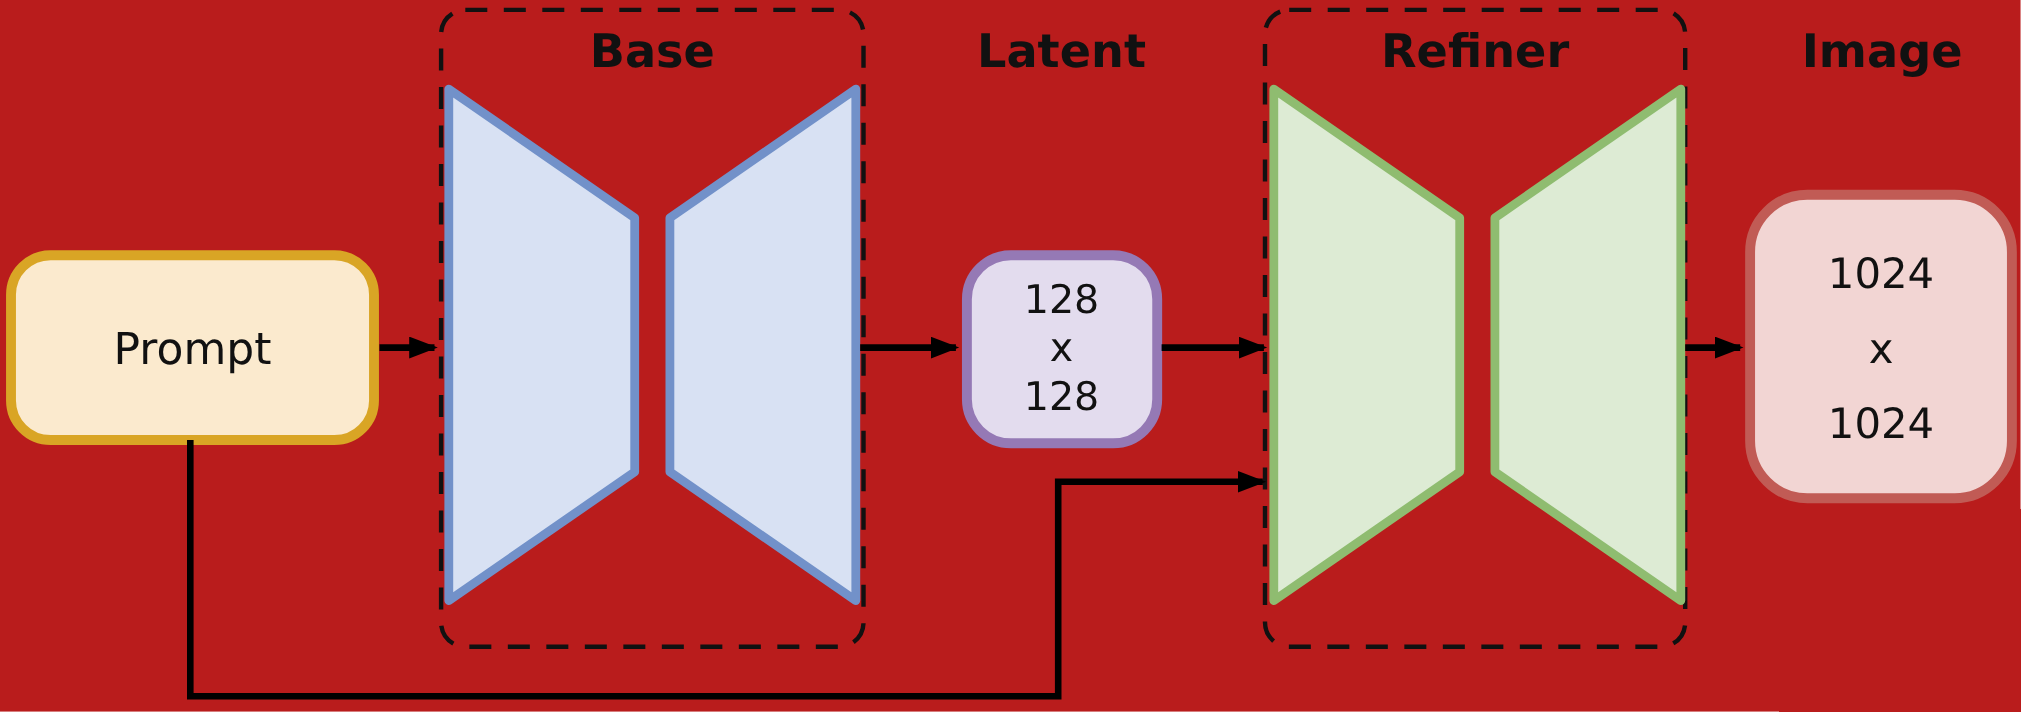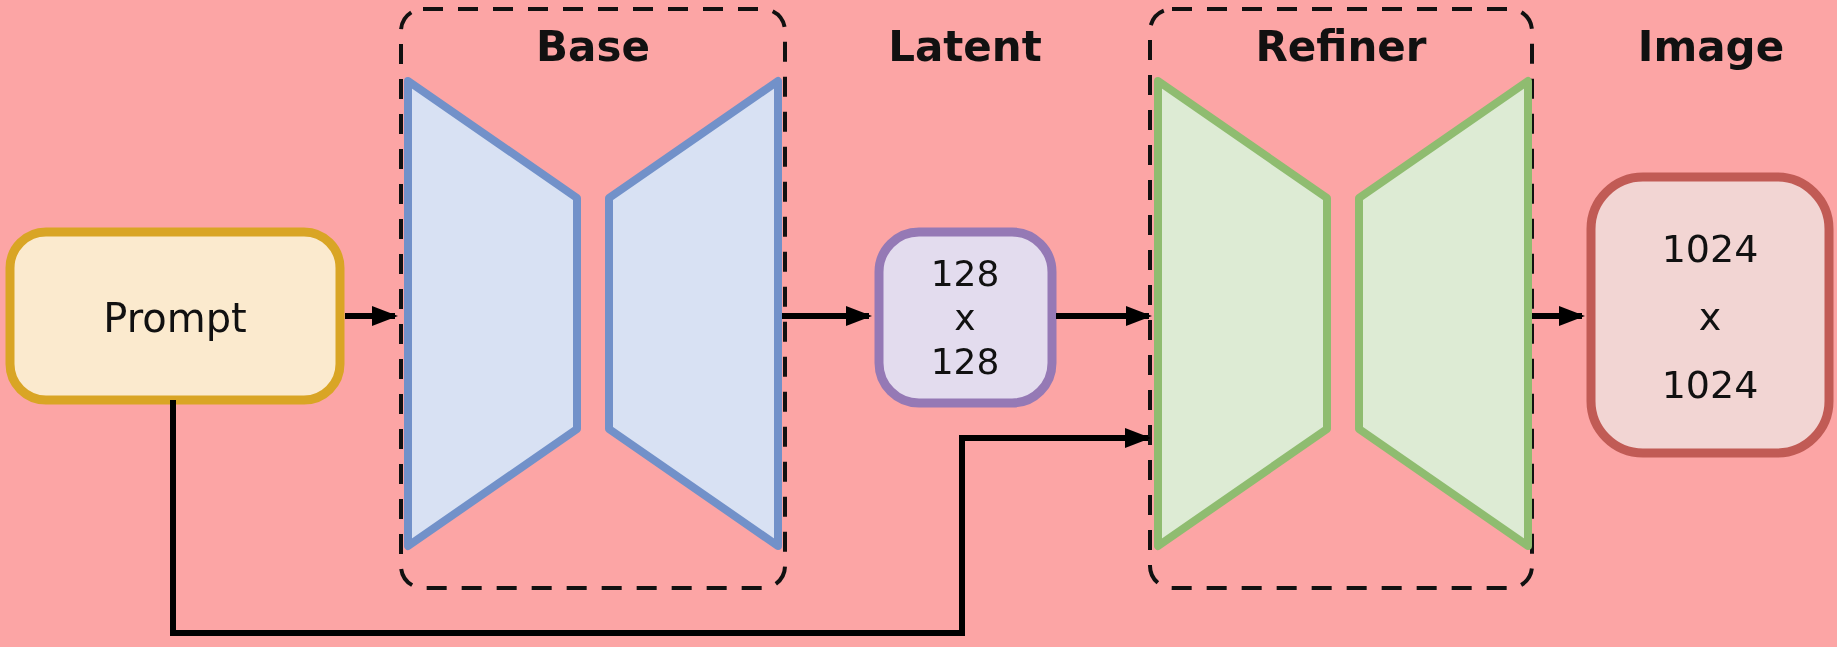--- a/index.html
+++ b/index.html
@@ -7,21 +7,21 @@
     padding: 0;
     background: #ffffff;
     width: 1837px;
     height: 647px;
     overflow: hidden;
   }
   .diagram-wrap {
     position: relative;
     width: 1837px;
     height: 647px;
-    background: #fca5a5;
+    background: #b91c1c;
     text-align: right;
   }
   svg {
     display: block;
     font-family: "DejaVu Sans", "Liberation Sans", sans-serif;
   }
   text {
     fill: #111111;
   }
   .group-label {

